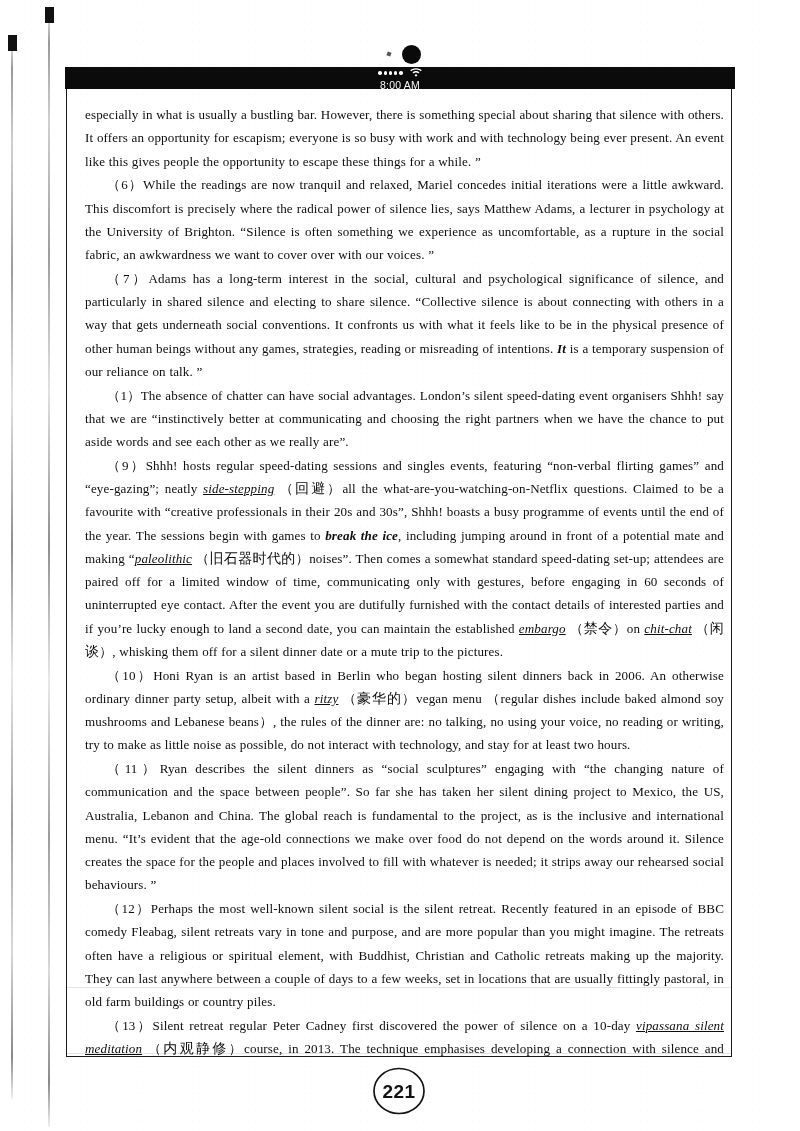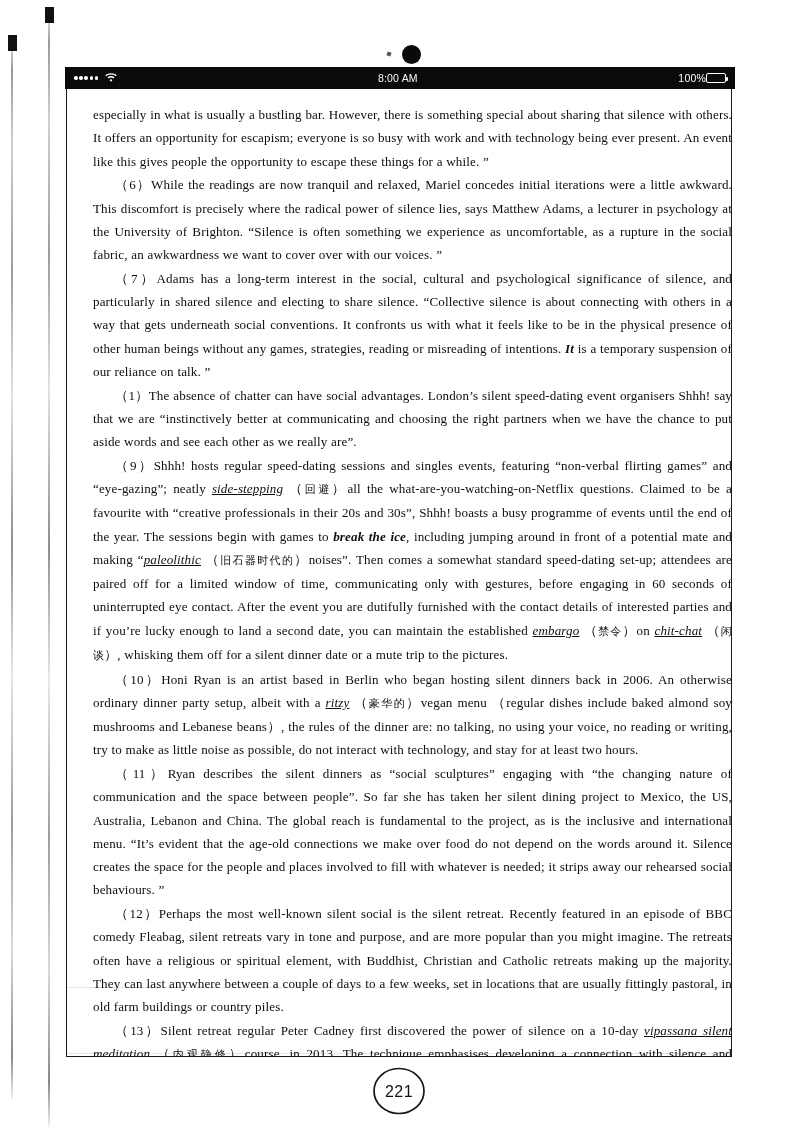--- a/index.html
+++ b/index.html
@@ -88,20 +88,21 @@
     height: 22px;
     background: #0b0b0b;
     color: #ffffff;
     display: flex;
     align-items: center;
     font-family: "Liberation Sans", "DejaVu Sans", sans-serif;
     font-size: 10.5px;
     letter-spacing: 0.2px;
     box-sizing: border-box;
     padding: 0 9px;
+    flex-direction: column;
   }
   .status-left {
     display: flex;
     align-items: center;
     gap: 5px;
     flex: 0 0 auto;
   }
   .signal-dots {
     display: flex;
     align-items: center;
@@ -149,21 +150,21 @@
   .battery-fill {
     width: 100%;
     height: 100%;
     background: #fff;
     border-radius: 1px;
   }
 
   
   .article {
     position: absolute;
-    left: 12px;
+    left: 4px;
     top: 22px;
     width: 666px;
     height: 965px;
     box-sizing: border-box;
     padding: 12px 13px 0 14px;
     overflow: hidden;
   }
   .para {
     margin: 0 0 0.5px 0;
     font-size: 13.05px;
@@ -172,21 +173,21 @@
     text-justify: inter-word;
     color: #0d0d0d;
     letter-spacing: 0.01em;
     word-spacing: 0.02em;
   }
   .para.indent { text-indent: 22px; }
   .para em { font-style: italic; text-decoration: underline; }
   .para .bi { font-style: italic; font-weight: 700; }
   .para .cn {
     font-family: Liberation Serif, serif;
-    font-size: 11px;
+    font-size: 14px;
   }
 
   
   .scan-band {
     position: absolute;
     left: 0;
     right: 0;
     height: 1px;
     background: rgba(0,0,0,0.10);
     pointer-events: none;
@@ -200,24 +201,25 @@
     width: 58px;
     height: 50px;
     display: flex;
     align-items: center;
     justify-content: center;
   }
   .folio svg { position: absolute; left: 0; top: 0; }
   .folio-num {
     position: relative;
     font-family: "Liberation Sans", "DejaVu Sans", sans-serif;
-    font-size: 16px;
+    font-size: 19px;
     color: #121212;
     letter-spacing: 0.5px;
     transform: translateY(1px);
+    font-weight: bold;
   }
 
   
   .noise {
     position: absolute;
     inset: 0;
     pointer-events: none;
     opacity: 0.5;
     background-image:
       radial-gradient(rgba(0,0,0,0.055) 0.5px, transparent 0.6px),

